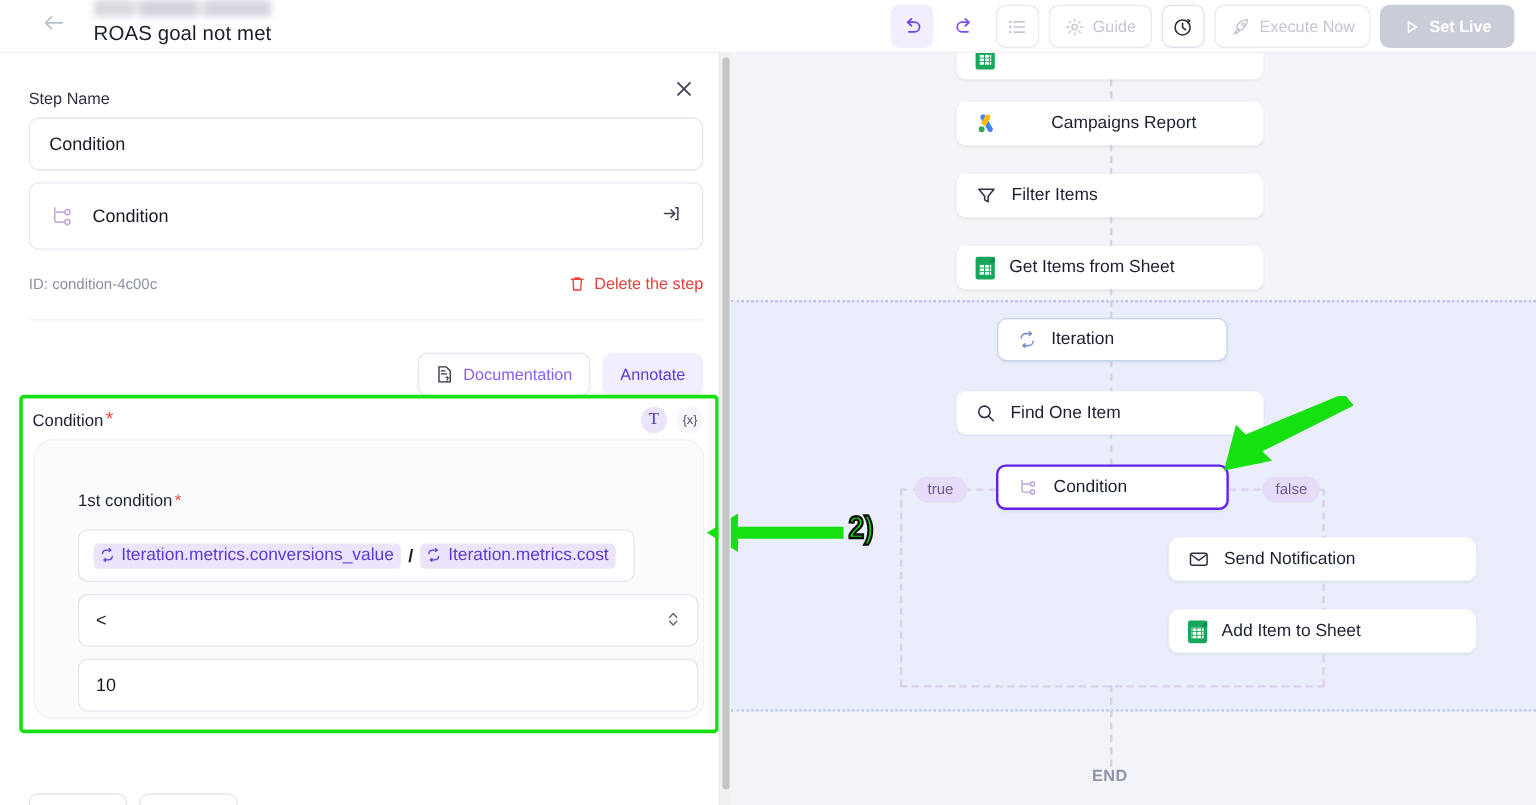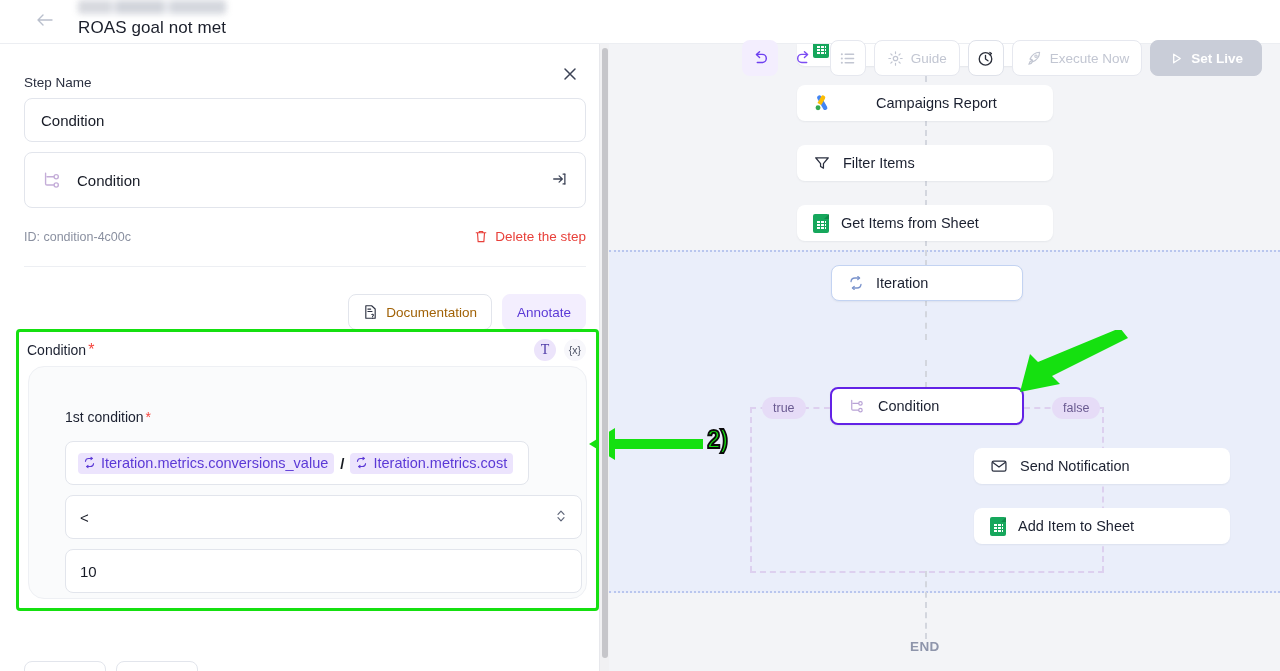--- a/index.html
+++ b/index.html
@@ -28,21 +28,21 @@
     filter: blur(3px); border-radius: 2px; opacity: .95;
   }
   .page-title {
     position: absolute; left: 78px; top: 18px;
     font-size: 17px; color: #1b1f2b; letter-spacing: .1px;
   }
   .tools { position: absolute; right: 18px; top: 4px; display: flex; align-items: center; gap: 8px; }
   .tbtn {
     height: 36px; min-width: 36px; border: 1px solid #e6e8ef; border-radius: 8px;
     background: #fff; display: flex; align-items: center; justify-content: center;
-    gap: 7px; padding: 0 12px; font-size: 13.5px; color: #c2c6d2; cursor: pointer; margin-top: 36px;
+    gap: 7px; padding: 0 12px; font-size: 13.5px; color: #c2c6d2; cursor: pointer;
   }
   .tbtn.icon-only { padding: 0; width: 36px; }
   .tbtn.undo { background: #f3eefe; border-color: transparent; color: #6d3ff0; }
   .tbtn.redo { background: transparent; border-color: transparent; color: #7c4df3; }
   .tbtn.clock { color: #2b2f3a; border-color: #dfe2ea; }
   .tbtn.setlive {
     background: #c9cdd8; border-color: #c9cdd8; color: #ffffff; font-weight: 600;
     padding: 0 18px; height: 36px;
   }
   .tbtn svg { display: block; }
@@ -69,21 +69,21 @@
   }
   .typecard .enter { margin-left: auto; color: #3c4356; }
   .id-row { display: flex; align-items: center; }
   .id-text { font-size: 12.5px; color: #8a90a0; }
   .del { margin-left: auto; display: flex; align-items: center; gap: 7px; color: #e8403a; font-size: 13.5px; cursor: pointer; }
   .divider { height: 1px; background: #edeff3; }
   .btnrow { display: flex; justify-content: flex-end; gap: 10px; }
   .sbtn {
     height: 36px; border: 1px solid #e2e5ec; border-radius: 8px; background: #fff;
     display: flex; align-items: center; gap: 8px; padding: 0 14px;
-    font-size: 13.5px; color: #a16207; cursor: pointer;
+    font-size: 13.5px; color: #8b5cf6; cursor: pointer;
   }
   .sbtn.annotate { background: #f3eefe; border-color: #f3eefe; color: #5b39d6; }
 
   
   .cond-outline {
     position: absolute; left: 16px; top: 285px; width: 583px; height: 282px;
     border: 3px solid #15e010; border-radius: 4px; background: #fff;
   }
   .cond-head {
     position: absolute; left: 8px; top: 7px; right: 10px;
@@ -432,20 +432,27 @@
         <path d="M6.2 14.4L4.4 13l1.8-1.5" stroke="#7a93cc" stroke-width="1.3" stroke-linecap="round" stroke-linejoin="round"></path>
       </svg>
       <span>Iteration</span>
     </div>
 
     <div class="node" style="left:188px; top:161px; width:256px;">
       <span class="gsheet"></span>
       <span>Get Items from Sheet</span>
     </div>
 
+    <div class="node" style="left:188px; top:282px; width:256px;">
+      <svg width="17" height="17" viewBox="0 0 18 18" fill="none">
+        <circle cx="7.8" cy="7.6" r="5" stroke="#2b3040" stroke-width="1.4"></circle>
+        <path d="M11.6 11.5l4 4" stroke="#2b3040" stroke-width="1.4" stroke-linecap="round"></path>
+      </svg>
+      <span>Find One Item</span>
+    </div>
 
     <div class="node selected" style="left:221px; top:343px; width:194px; height:38px;">
       <svg width="18" height="18" viewBox="0 0 24 24" fill="none">
         <path d="M5 4.5v11.5a1.5 1.5 0 0 0 1.5 1.5H14" stroke="#b9a3d6" stroke-width="1.6" stroke-linecap="round"></path>
         <path d="M6.5 8.5H14" stroke="#b9a3d6" stroke-width="1.6" stroke-linecap="round"></path>
         <circle cx="16.6" cy="8.5" r="2.3" stroke="#b9a3d6" stroke-width="1.6"></circle>
         <circle cx="16.6" cy="17.5" r="2.3" stroke="#b9a3d6" stroke-width="1.6"></circle>
       </svg>
       <span>Condition</span>
     </div>

